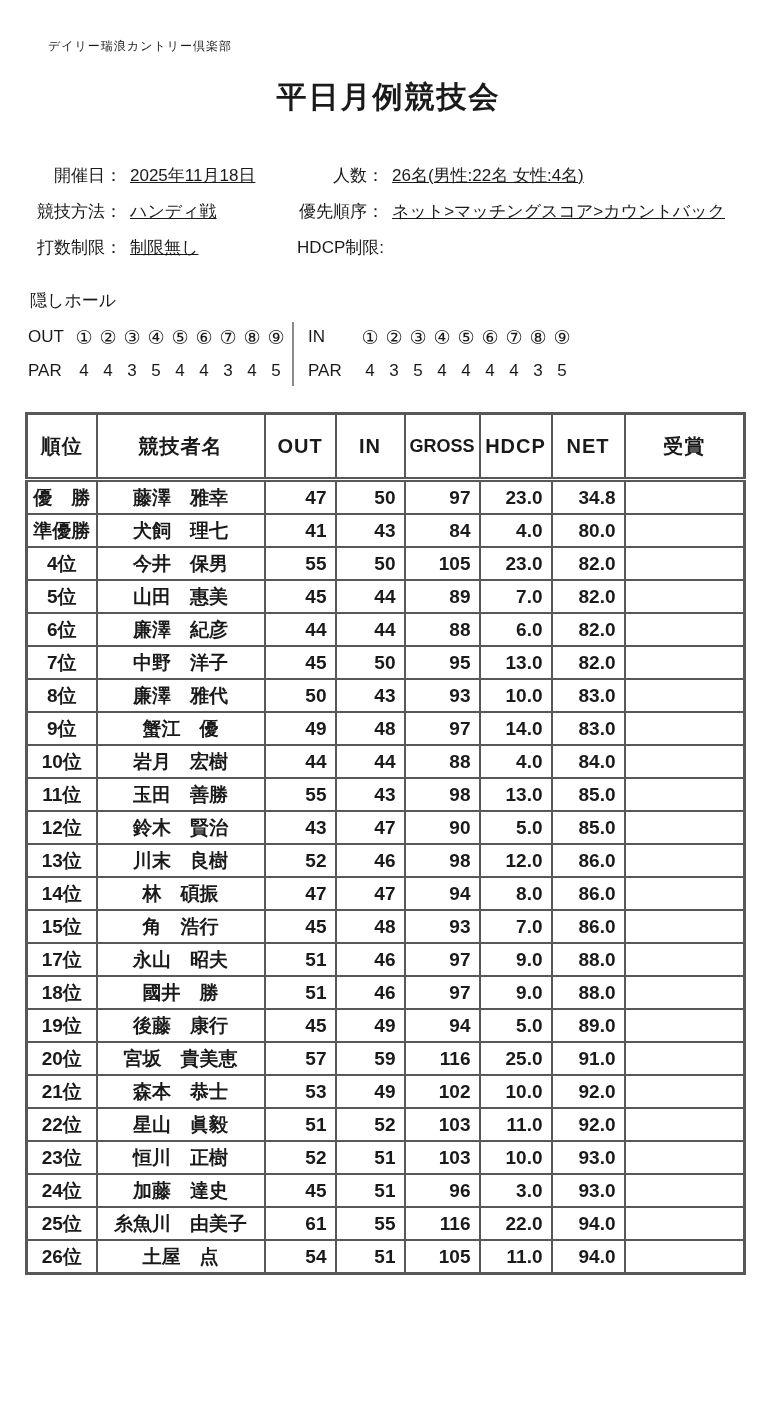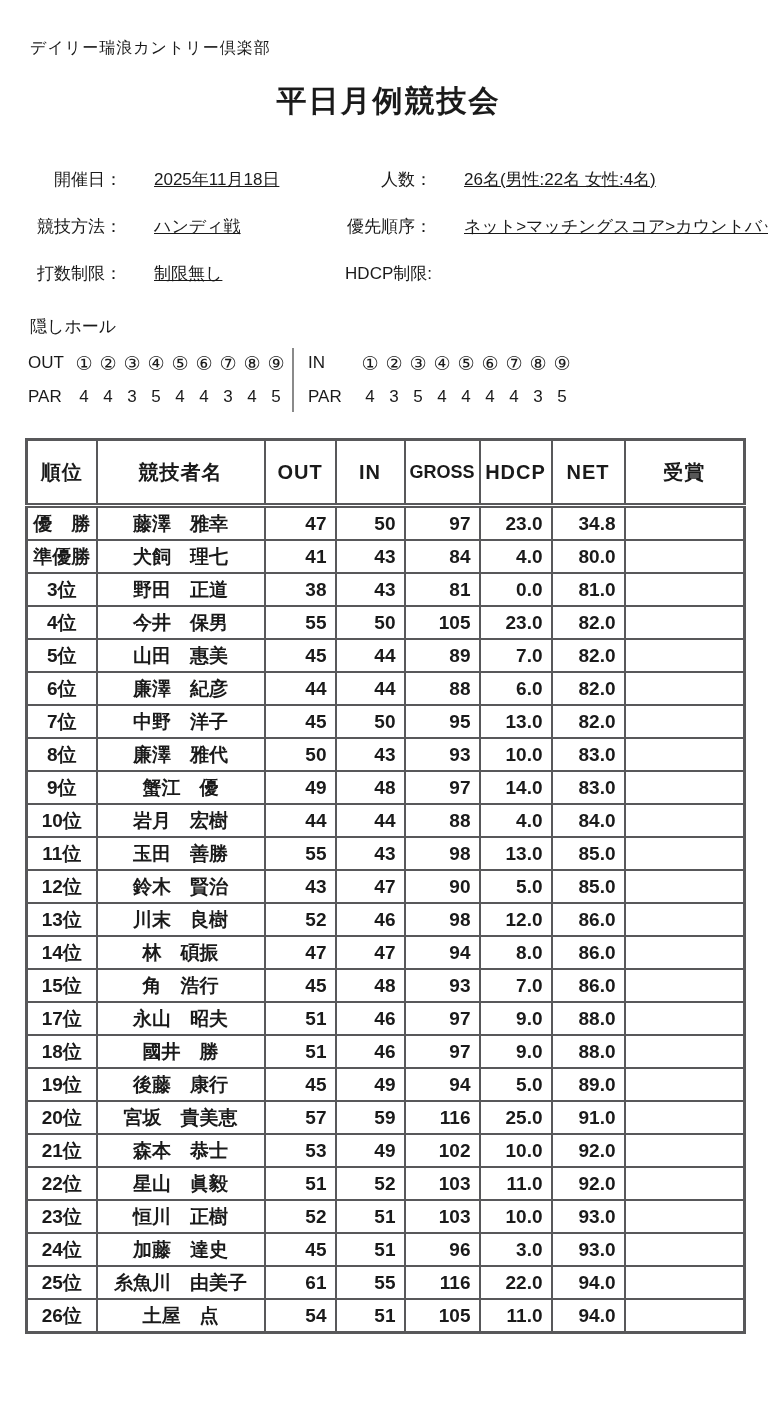--- a/index.html
+++ b/index.html
@@ -1,26 +1,26 @@
 <!DOCTYPE html>
 <html><head>
 <meta charset="utf-8">
 <style>
   html,body{margin:0;padding:0;}
   body{
     width:768px;height:1426px;background:#ffffff;color:#1a1a1a;
     font-family:"Liberation Sans","DejaVu Sans",sans-serif;
     -webkit-font-smoothing:antialiased;
   }
-  .club-name{margin:38px 0 0 30px;font-size:16px;letter-spacing:1px;}
+  .club-name{margin:38px 0 0 48px;font-size:12px;letter-spacing:1px;}
   .page-title{text-align:center;font-size:30px;font-weight:700;margin-top:22px;letter-spacing:2px;margin-left:9px;}
   .info-grid{
     margin:46px 0 0 30px;display:grid;
     grid-template-columns:92px 172px 90px auto;
-    row-gap:13px;font-size:17px;align-items:baseline;gap:24px;
+    row-gap:13px;font-size:17px;align-items:baseline;
   }
   .info-label{text-align:right;white-space:nowrap;}
   .info-value{text-align:left;padding-left:8px;white-space:nowrap;text-decoration:underline;}
   .hidden-title{margin:30px 0 0 30px;font-size:17px;}
   .holes-wrap{margin:10px 0 0 28px;display:flex;align-items:stretch;}
   .holes-group{display:flex;flex-direction:column;row-gap:4px;}
   .holes-line{display:flex;align-items:center;height:30px;}
   .holes-label{display:inline-block;width:44px;font-size:17px;}
   .holes-label.in-label{width:50px;padding-left:6px;}
   .hole-cell{display:inline-block;width:24px;text-align:center;font-size:19px;}
@@ -131,30 +131,20 @@
     <td>準優勝</td>
     <td>犬飼　理七</td>
     <td class="num">41</td>
     <td class="num">43</td>
     <td class="num">84</td>
     <td class="num">4.0</td>
     <td class="num">80.0</td>
     <td></td>
   </tr>
       <tr>
-    <td>3位</td>
-    <td>野田　正道</td>
-    <td class="num">38</td>
-    <td class="num">43</td>
-    <td class="num">81</td>
-    <td class="num">0.0</td>
-    <td class="num">81.0</td>
-    <td></td>
-  </tr>
-      <tr>
     <td>4位</td>
     <td>今井　保男</td>
     <td class="num">55</td>
     <td class="num">50</td>
     <td class="num">105</td>
     <td class="num">23.0</td>
     <td class="num">82.0</td>
     <td></td>
   </tr>
       <tr>

